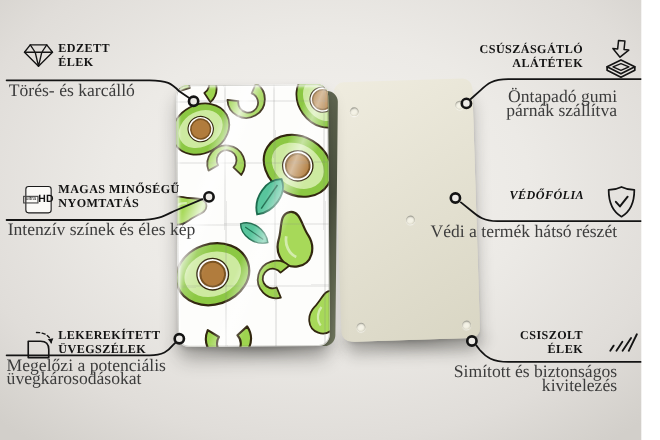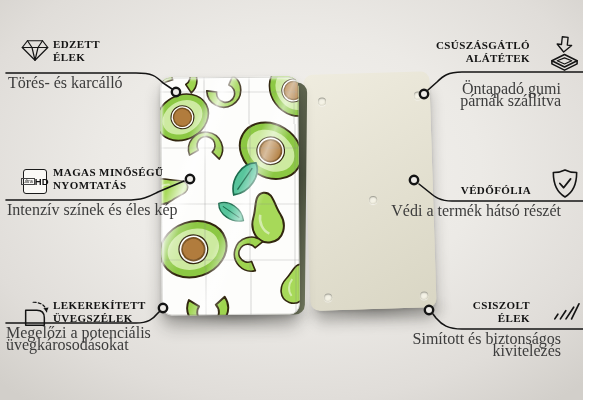--- a/index.html
+++ b/index.html
@@ -204,21 +204,21 @@
     <div>Öntapadó gumi</div>
     <div>párnák szállítva</div>
   </div>
 
   <div class="abs" style="left:551px;top:168px;">
     <svg width="28" height="31" viewBox="0 0 30 33">
       <path class="ic" style="stroke-width:1.7" d="M15 2 C19 4 23.5 4.8 27.5 4.8 C27.5 15 25.5 25 15 31 C4.5 25 2.5 15 2.5 4.8 C6.5 4.8 11 4 15 2 Z"></path>
       <path class="ic" style="stroke-width:1.9" d="M9.5 16.5 L13.5 21 L21 11.5"></path>
     </svg>
   </div>
-  <div class="abs title right" style="right:52px;top:184px;">
+  <div class="abs title right" style="right:52px;top:172px;font-style:italic;">
     <div>VÉDŐFÓLIA</div>
   </div>
   <div class="abs sub right" style="right:22px;top:205px;">Védi a termék hátsó részét</div>
 
   <div class="abs" style="left:552px;top:297px;">
     <svg width="28" height="27" viewBox="0 0 40 30">
       <g stroke="#141414" stroke-width="2.4" stroke-linecap="round">
         <path d="M4 27 l4.4 -6.7"></path>
         <path d="M12 27 l7.7 -11.7"></path>
         <path d="M20 27 l11 -16.7"></path>

